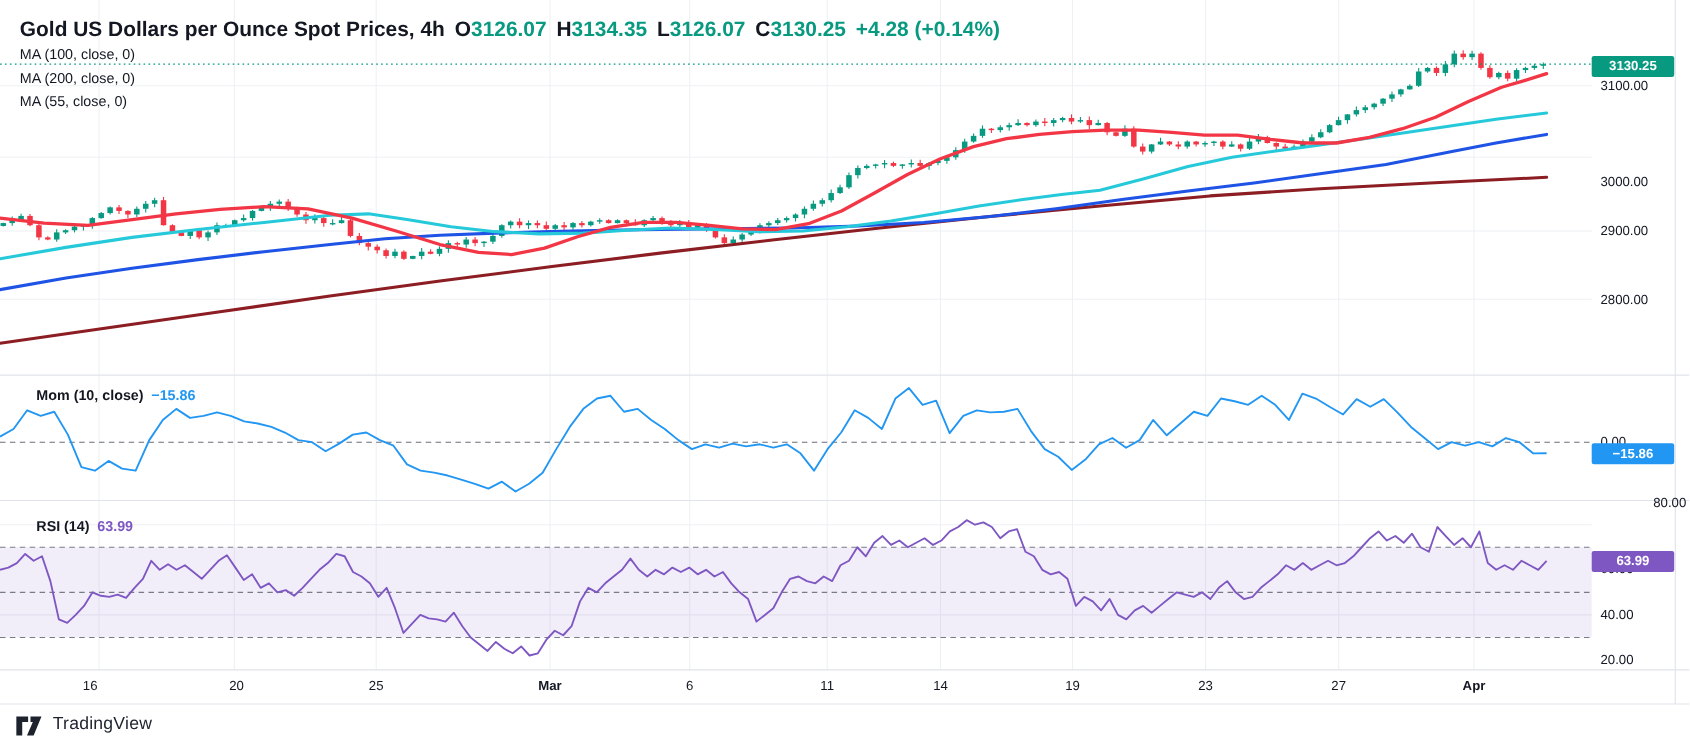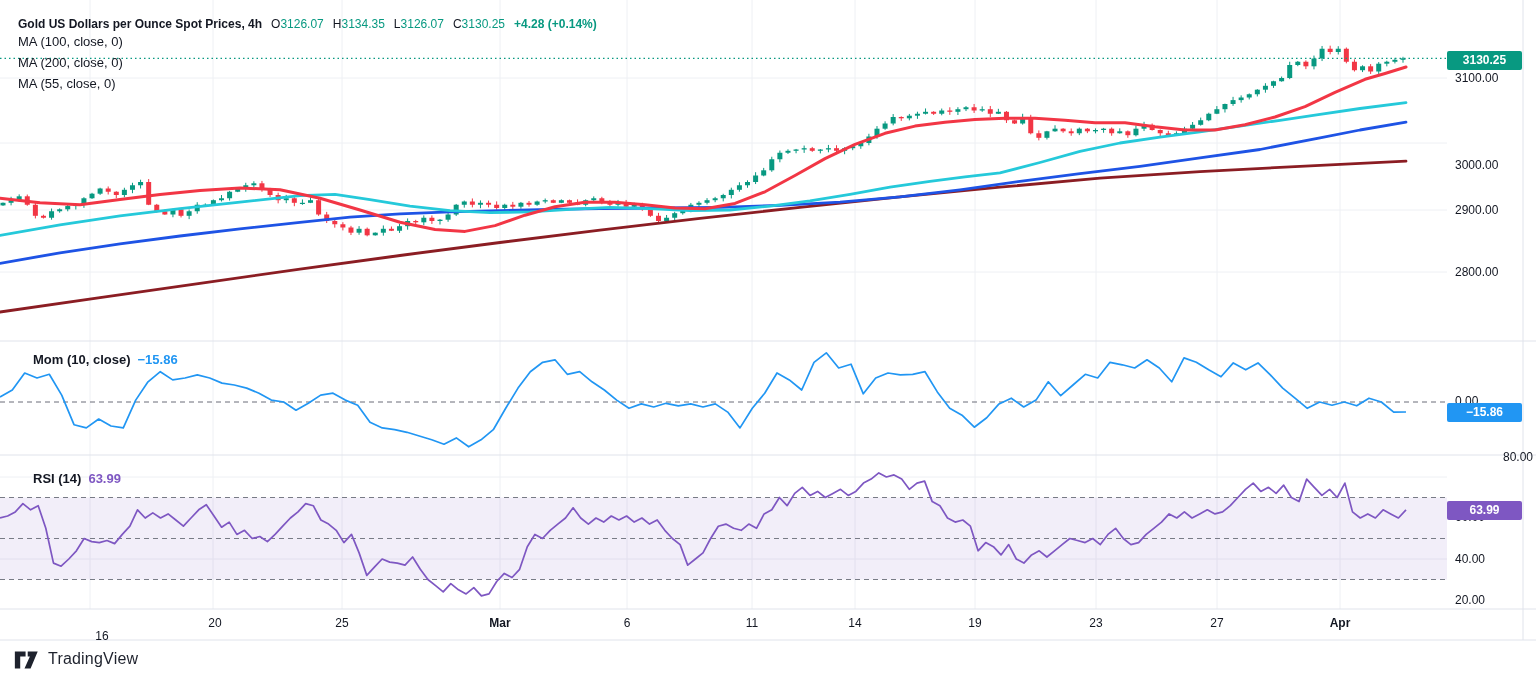--- a/index.html
+++ b/index.html
@@ -1,23 +1,23 @@
 <!DOCTYPE html>
 <html><head>
 <meta charset="utf-8">
 <style>
   html,body{margin:0;padding:0;background:#ffffff;}
   body{width:1536px;height:684px;position:relative;overflow:hidden;
        font-family:"Liberation Sans","DejaVu Sans",sans-serif;color:#131722;}
   #chart-root{position:absolute;inset:0;}
   #plot{position:absolute;left:0;top:0;}
   .legend{position:absolute;left:18px;top:17px;z-index:5;}
-  .legend-title-row{display:flex;gap:9px;align-items:baseline;font-size:12px;font-weight:700;}
+  .legend-title-row{display:flex;gap:9px;align-items:baseline;font-size:19px;font-weight:700;}
   .sym{color:#131722;}
-  .ohlc{font-weight:400;}
+  .ohlc{font-weight:700;}
   .ohlc .k{color:#131722;}
   .ohlc .v{color:#089981;}
   .chg{color:#089981;font-weight:700;}
   .ma-row{font-size:13px;font-weight:500;color:#131722;height:21px;line-height:21px;}
   .pane-label{position:absolute;left:20px;z-index:5;font-size:13px;font-weight:600;color:#131722;padding-left:13px;}
   .pane-label .val{font-weight:700;margin-left:7px;}
   .mom-val{color:#2196F3;}
   .rsi-val{color:#7E57C2;}
   .tick{position:absolute;left:1455px;width:78px;height:14px;line-height:14px;
         font-size:12px;color:#131722;text-align:left;z-index:3;}
@@ -444,21 +444,21 @@
       <div class="tick" style="top: 136px; margin-top: 22px;">3000.00</div>
       <div class="tick" style="top: 203px;">2900.00</div>
       <div class="tick" style="top: 265px;">2800.00</div>
       <div class="tick" style="top: 394px;">0.00</div>
       <div class="tick" style="top: 450px; text-align: right;">80.00</div>
       <div class="tick" style="top: 510px;">60.00</div>
       <div class="tick" style="top: 552px;">40.00</div>
       <div class="tick" style="top: 593px;">20.00</div>
     </div>
   <div id="time-axis">
-      <div class="time-label" style="left: 72px; margin-top: 13px;">16</div>
+      <div class="time-label" style="left: 52px;">16</div>
       <div class="time-label" style="left: 185px;">20</div>
       <div class="time-label" style="left: 312px;">25</div>
       <div class="time-label bold" style="left: 470px;">Mar</div>
       <div class="time-label" style="left: 597px;">6</div>
       <div class="time-label" style="left: 722px;">11</div>
       <div class="time-label" style="left: 825px;">14</div>
       <div class="time-label" style="left: 945px;">19</div>
       <div class="time-label" style="left: 1066px;">23</div>
       <div class="time-label" style="left: 1187px;">27</div>
       <div class="time-label bold" style="left: 1310px;">Apr</div>

